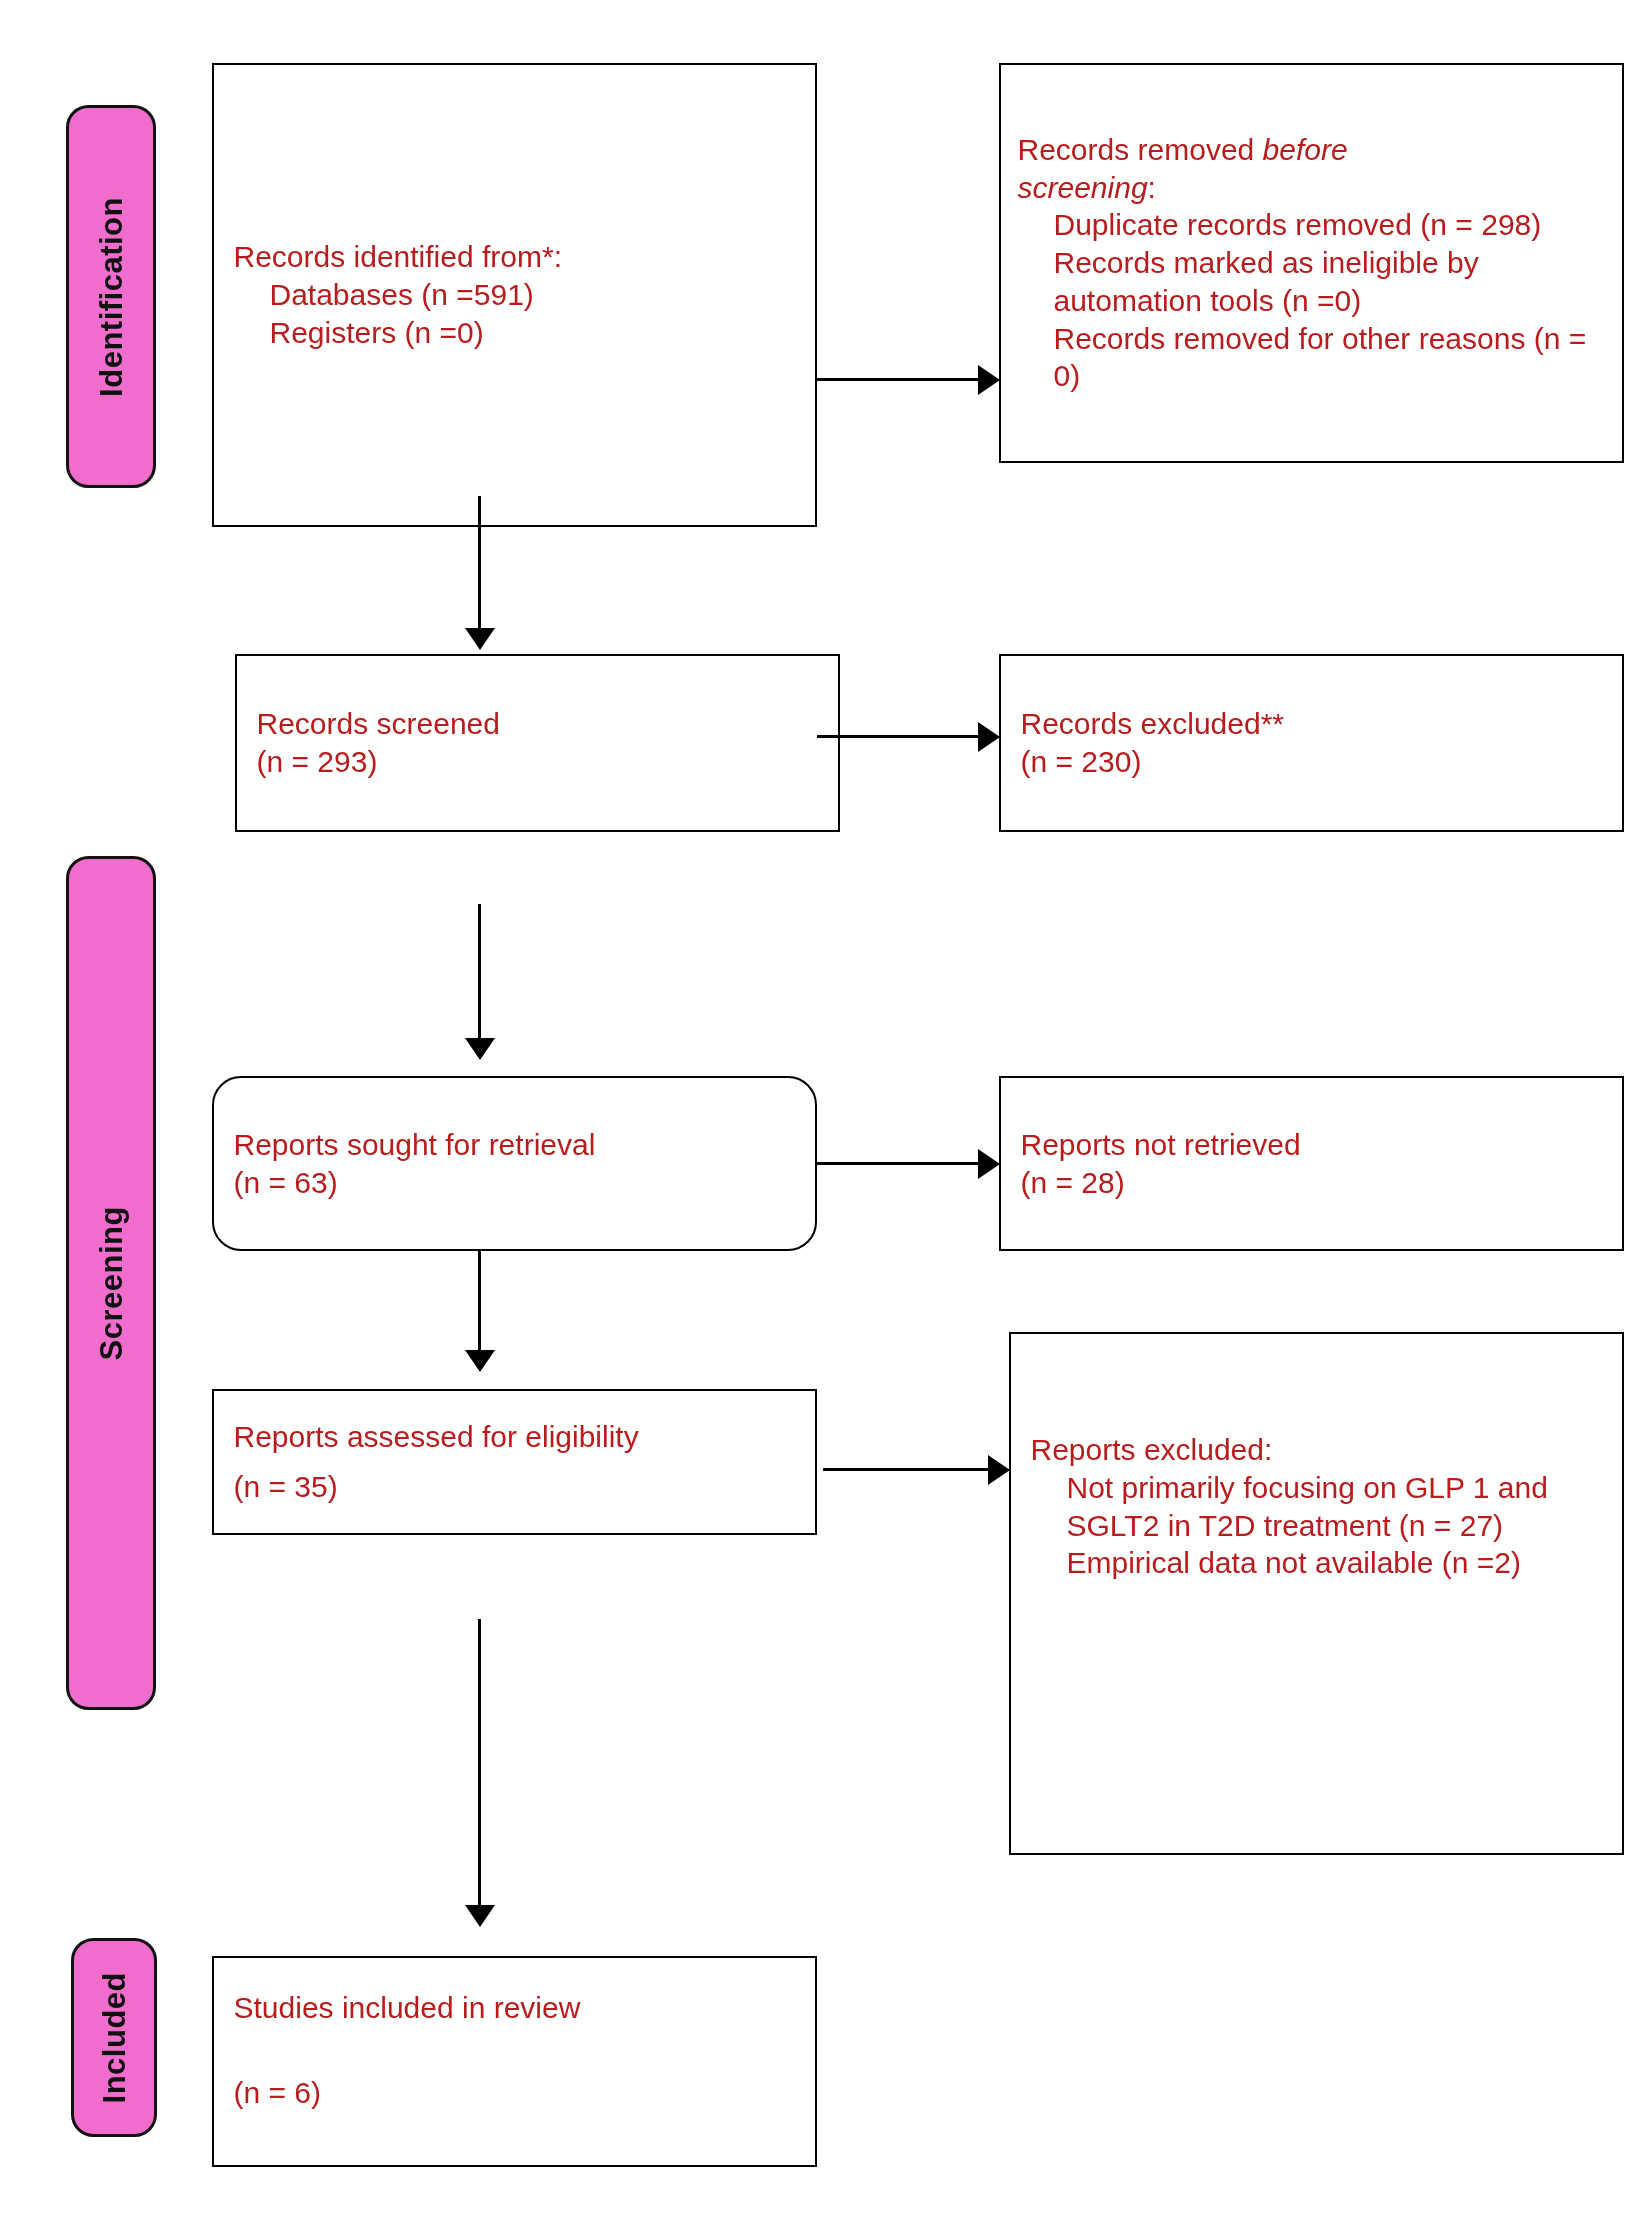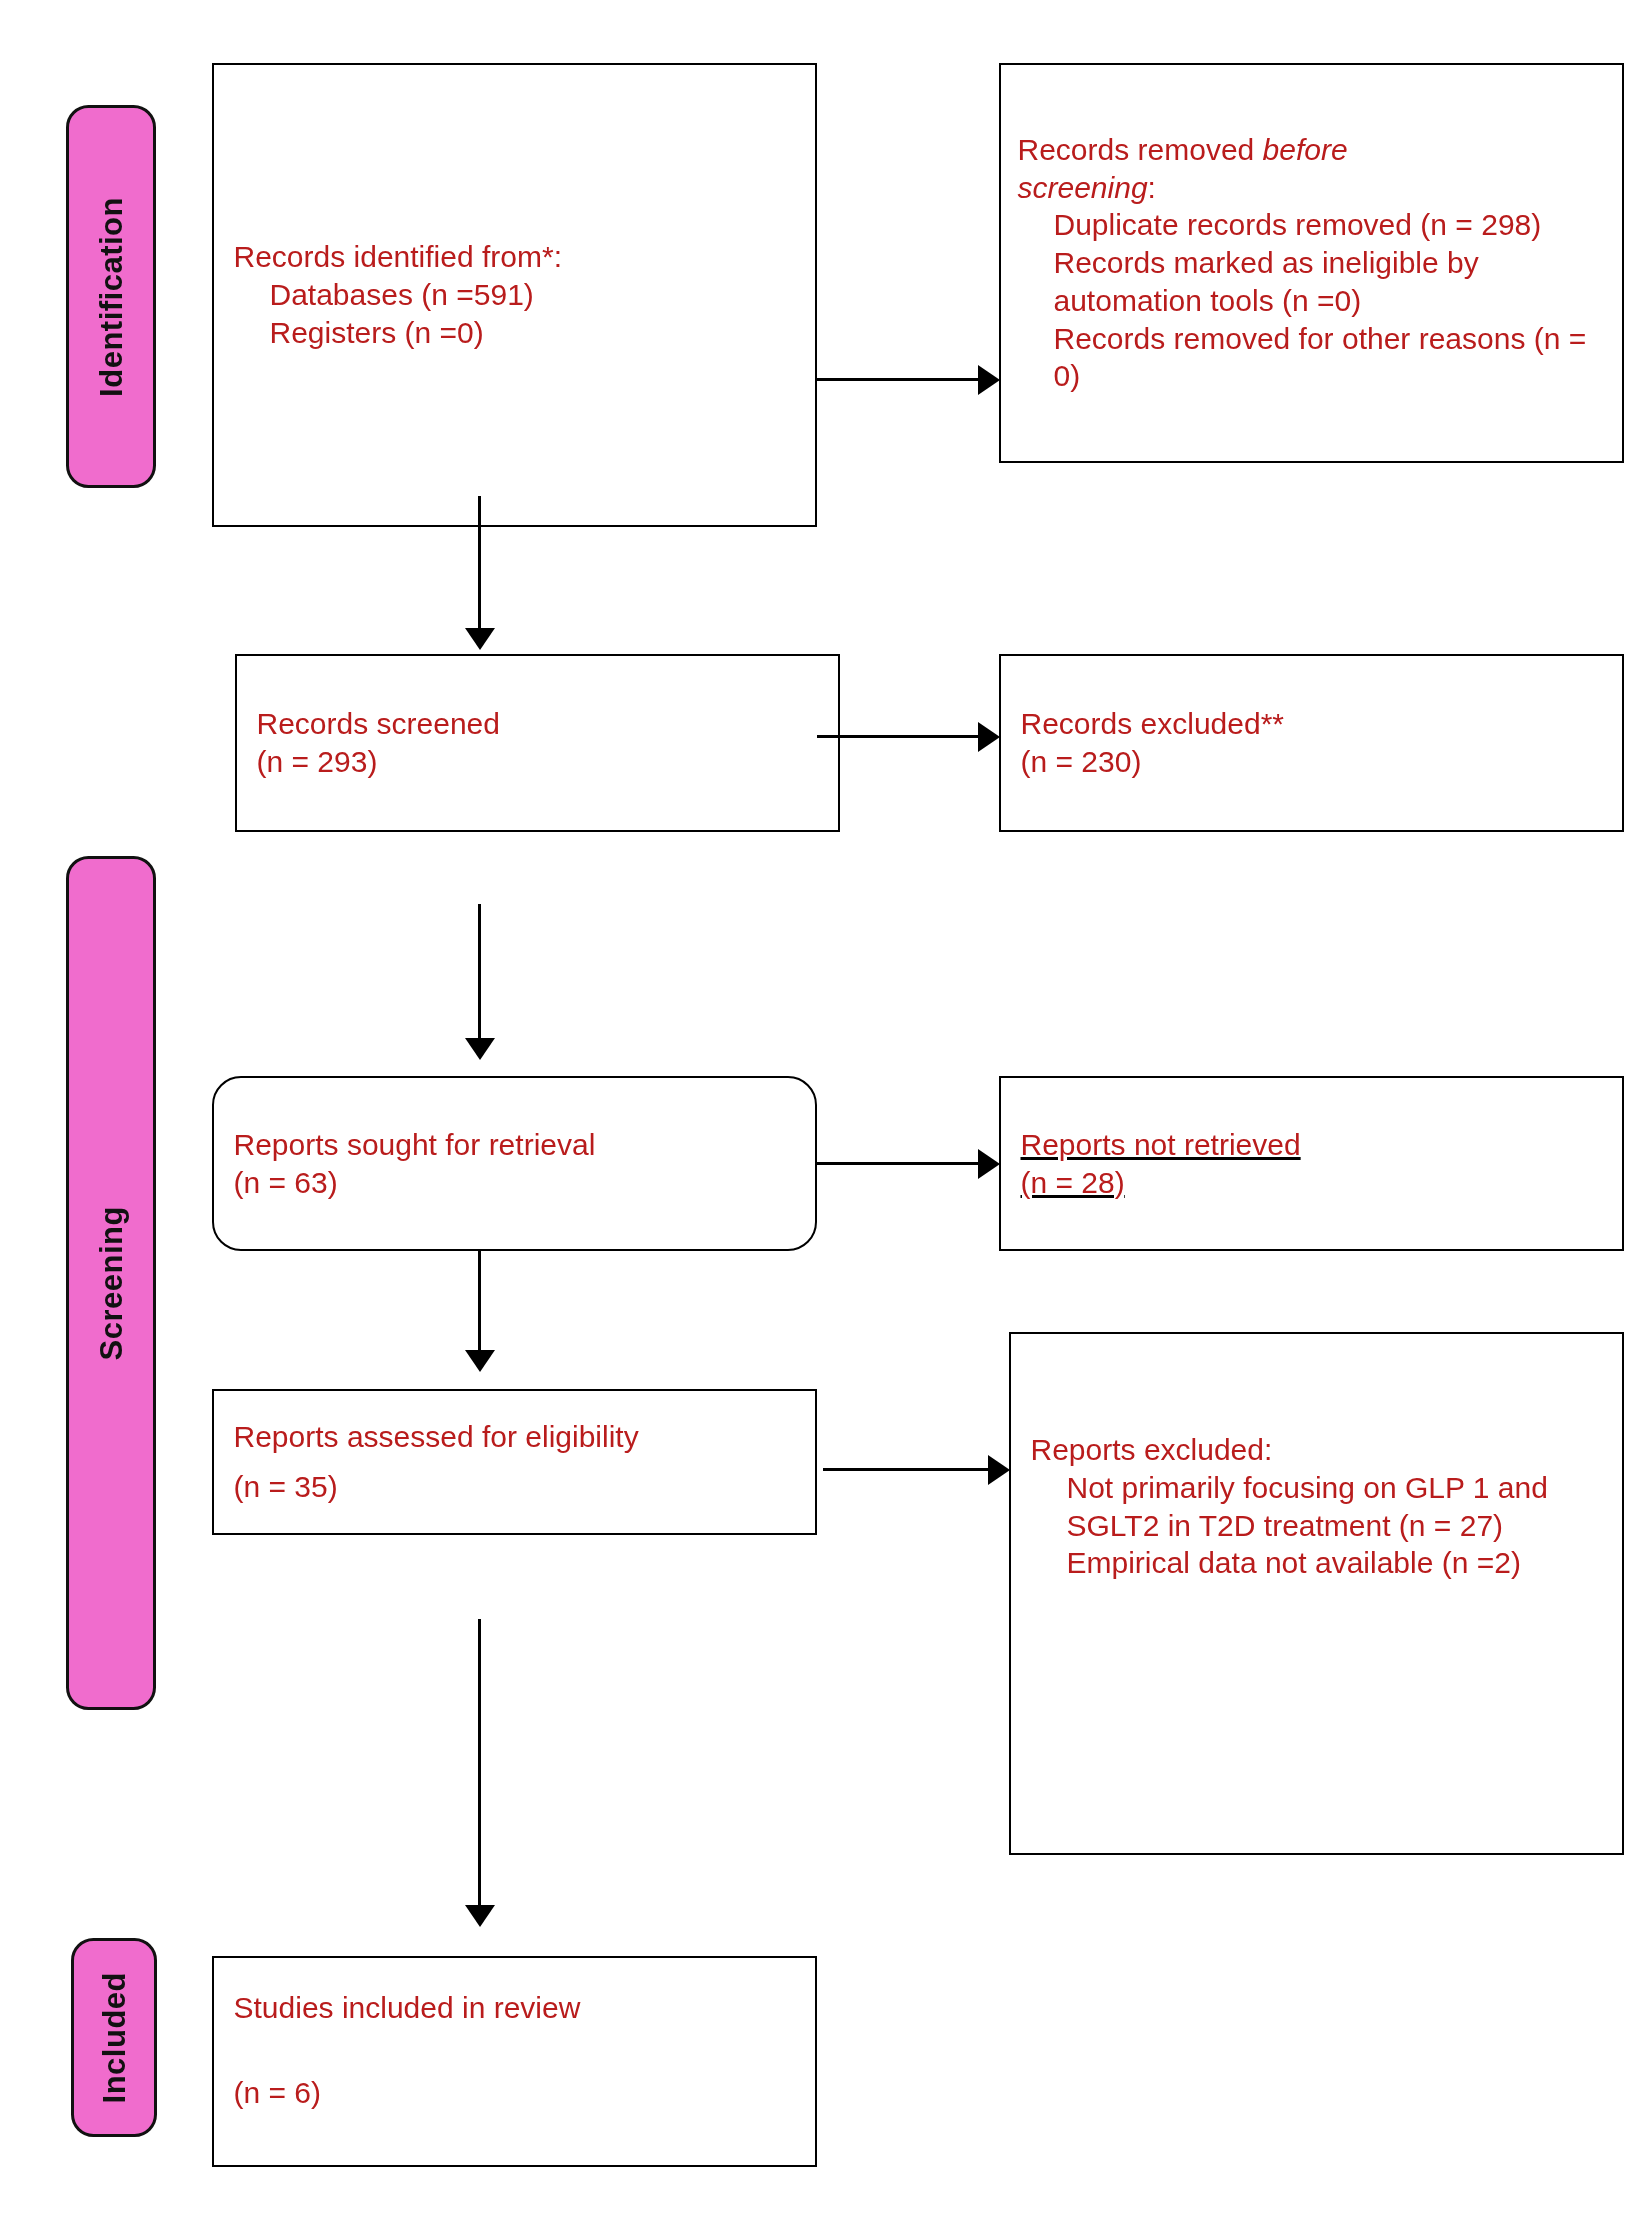--- a/index.html
+++ b/index.html
@@ -145,21 +145,21 @@
   <div class="conn">
     <div class="shaft-v" style="left:478px; top:904px; width:3.4px; height:141px;"></div>
     <div class="arrow-down" style="left:465px; top:1038px;"></div>
   </div>
 
   <div class="flow-box" style="left:212px; top:1076px; width:605px; height:175px;border-radius:29px;">
     <div class="bx-line">Reports sought for retrieval</div>
     <div class="bx-line">(n = 63)</div>
   </div>
 
-  <div class="flow-box" style="left:999px; top:1076px; width:625px; height:175px;text-decoration:underline;">
+  <div class="flow-box" style="left:999px; top:1076px; width:625px; height:175px;">
     <div class="bx-line">Reports not retrieved</div>
     <div class="bx-line">(n = 28)</div>
   </div>
 
   <div class="conn">
     <div class="shaft-h" style="left:817px; top:1162px; width:165px;"></div>
     <div class="arrow-right" style="left:978px; top:1149px;"></div>
   </div>
 
   <div class="conn">

